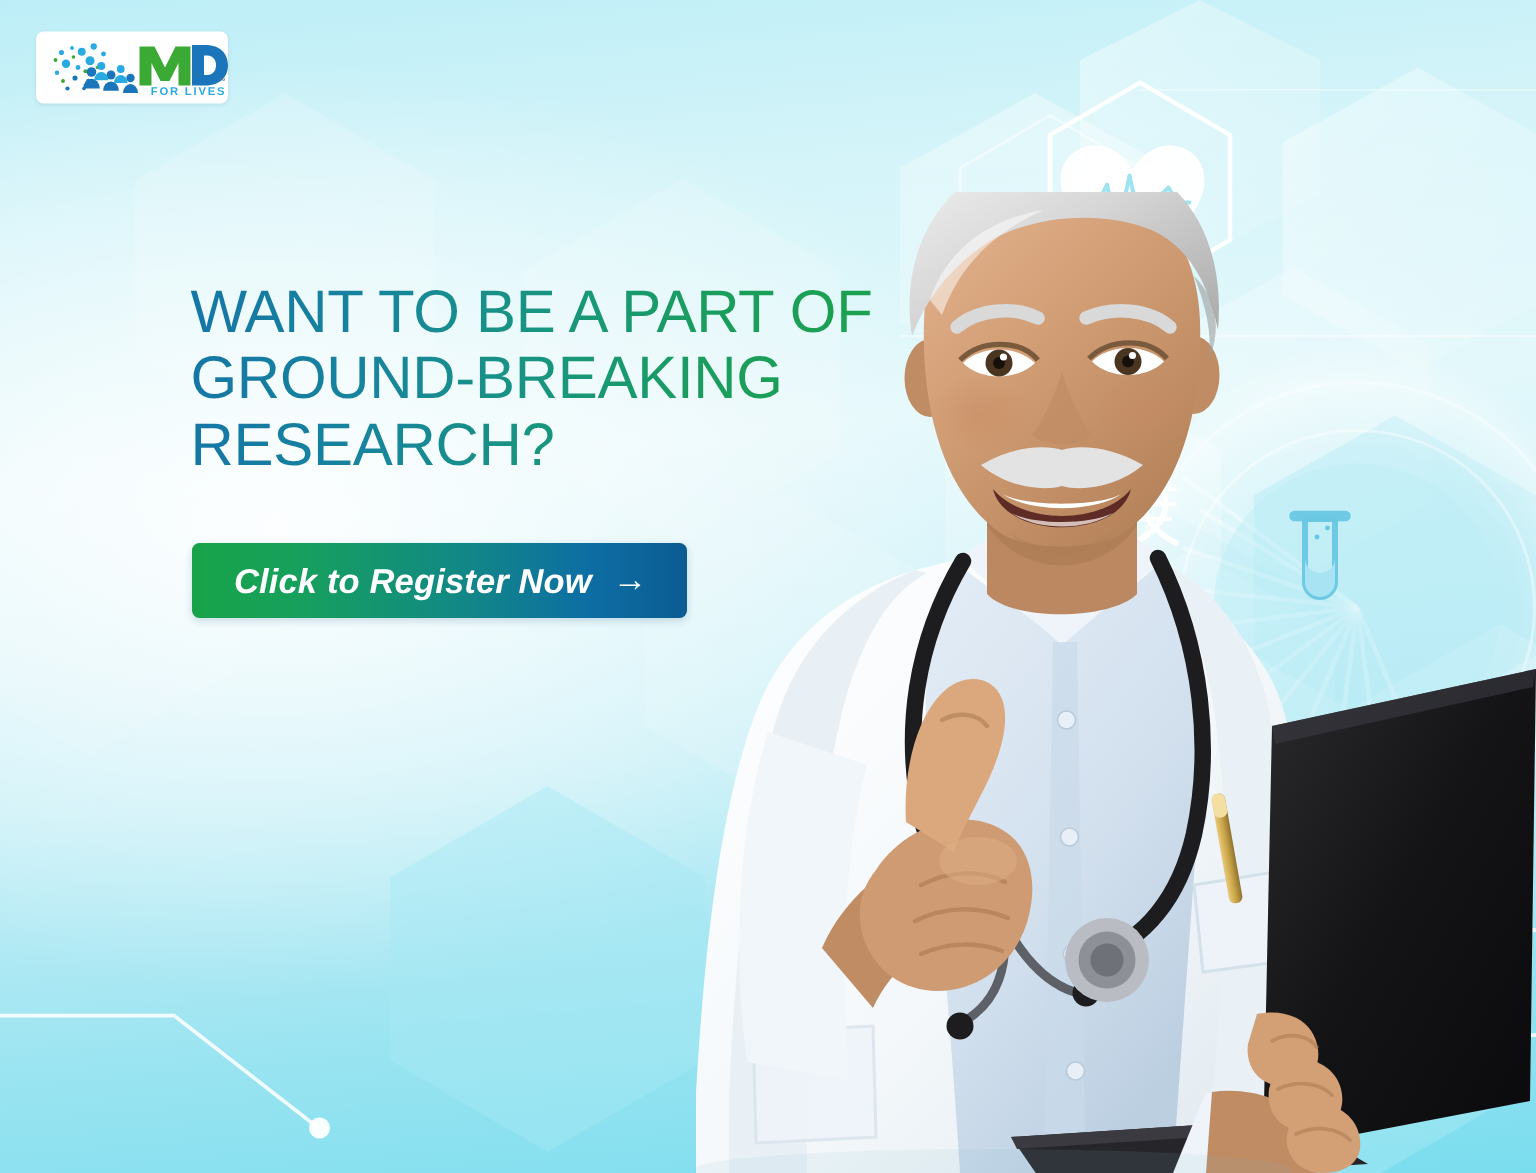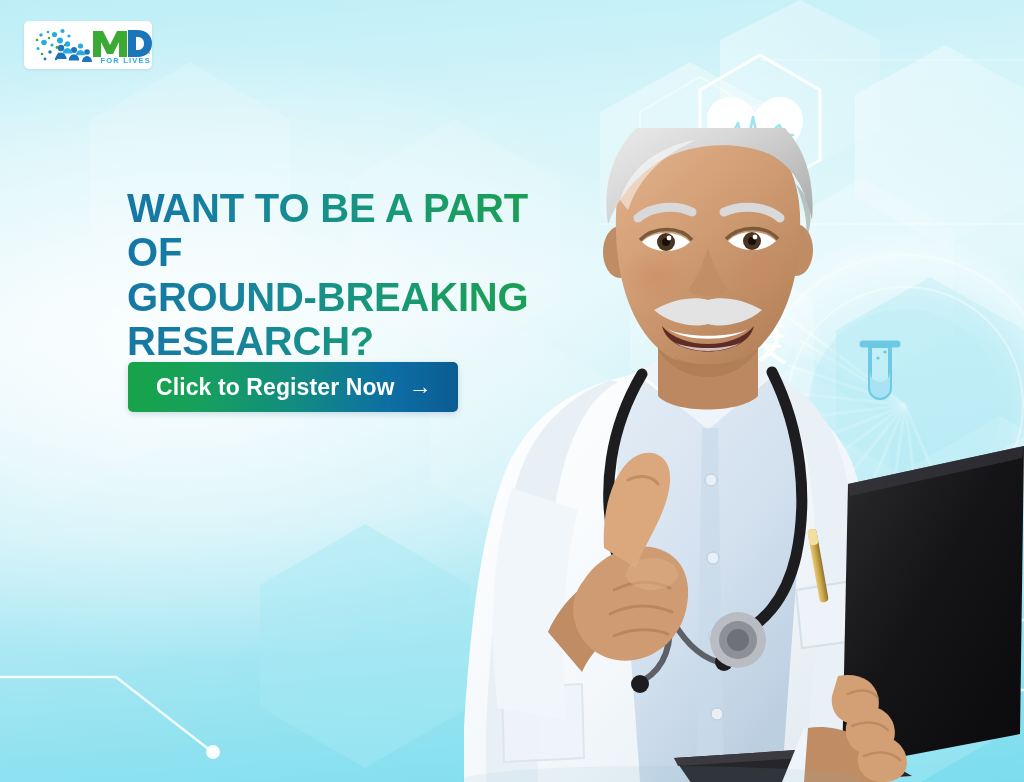--- a/index.html
+++ b/index.html
@@ -32,21 +32,21 @@
     box-shadow:0 1px 3px rgba(0,60,90,0.10);
     display:flex; align-items:center; justify-content:flex-end;
   }
   .logo-svg { display:block; }
 
   
   .headline {
     position:absolute; left:127px; top:186px;
     width:460px;
     font-size:40px;
-    font-weight:700;
+    font-weight:400;
     line-height:1.11;
     letter-spacing:-0.2px;
     text-transform:uppercase;
     background-image:linear-gradient(93deg,#1576a6 0%,#17849d 26%,#18967d 52%,#1a9d5e 74%,#1ba24d 100%);
     -webkit-background-clip:text;
     background-clip:text;
     color:transparent;
     -webkit-text-fill-color:transparent;
     white-space:pre-line;
   }
@@ -61,20 +61,21 @@
     background-image:linear-gradient(90deg,#18a349 0%,#16a05d 22%,#128a83 52%,#0d6ea4 80%,#0b5c92 100%);
     color:#ffffff;
     font-family:"Liberation Sans", sans-serif;
     font-size:23px;
     font-weight:700;
     letter-spacing:0.1px;
     display:flex; align-items:center; gap:14px;
     cursor:pointer;
     box-shadow:0 2px 6px rgba(5,70,110,0.18);
     white-space:nowrap;
+    font-style:italic;
   }
   .cta .arrow { font-size:23px; line-height:1; display:inline-block; transform:translateY(-1px); }
 
   
   .doctor { position:absolute; left:352px; top:128px; width:672px; height:654px; }
   .doctor svg { display:block; width:672px; height:654px; }
 </style>
 </head>
 <body>
 

